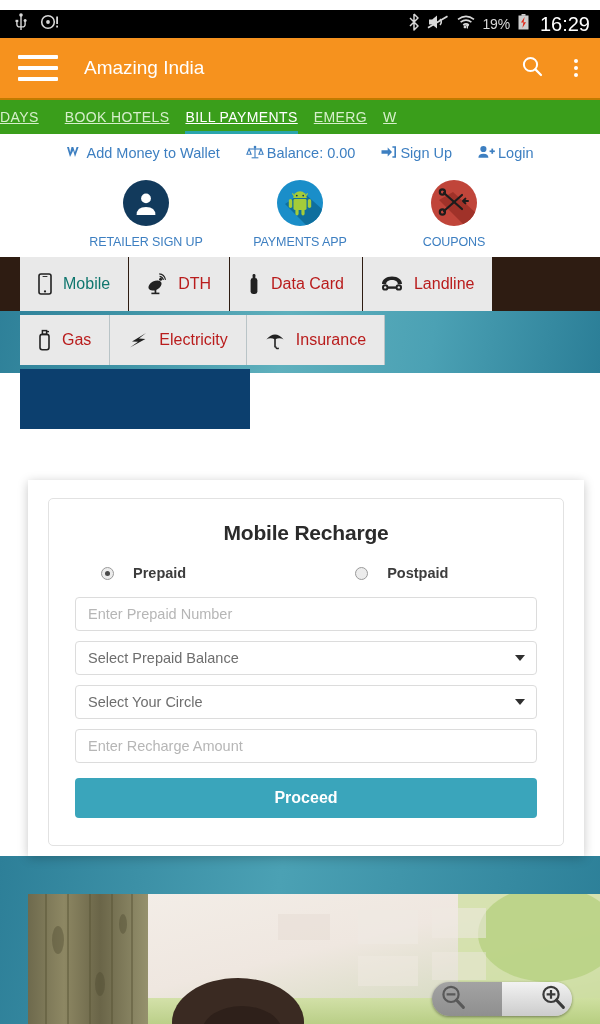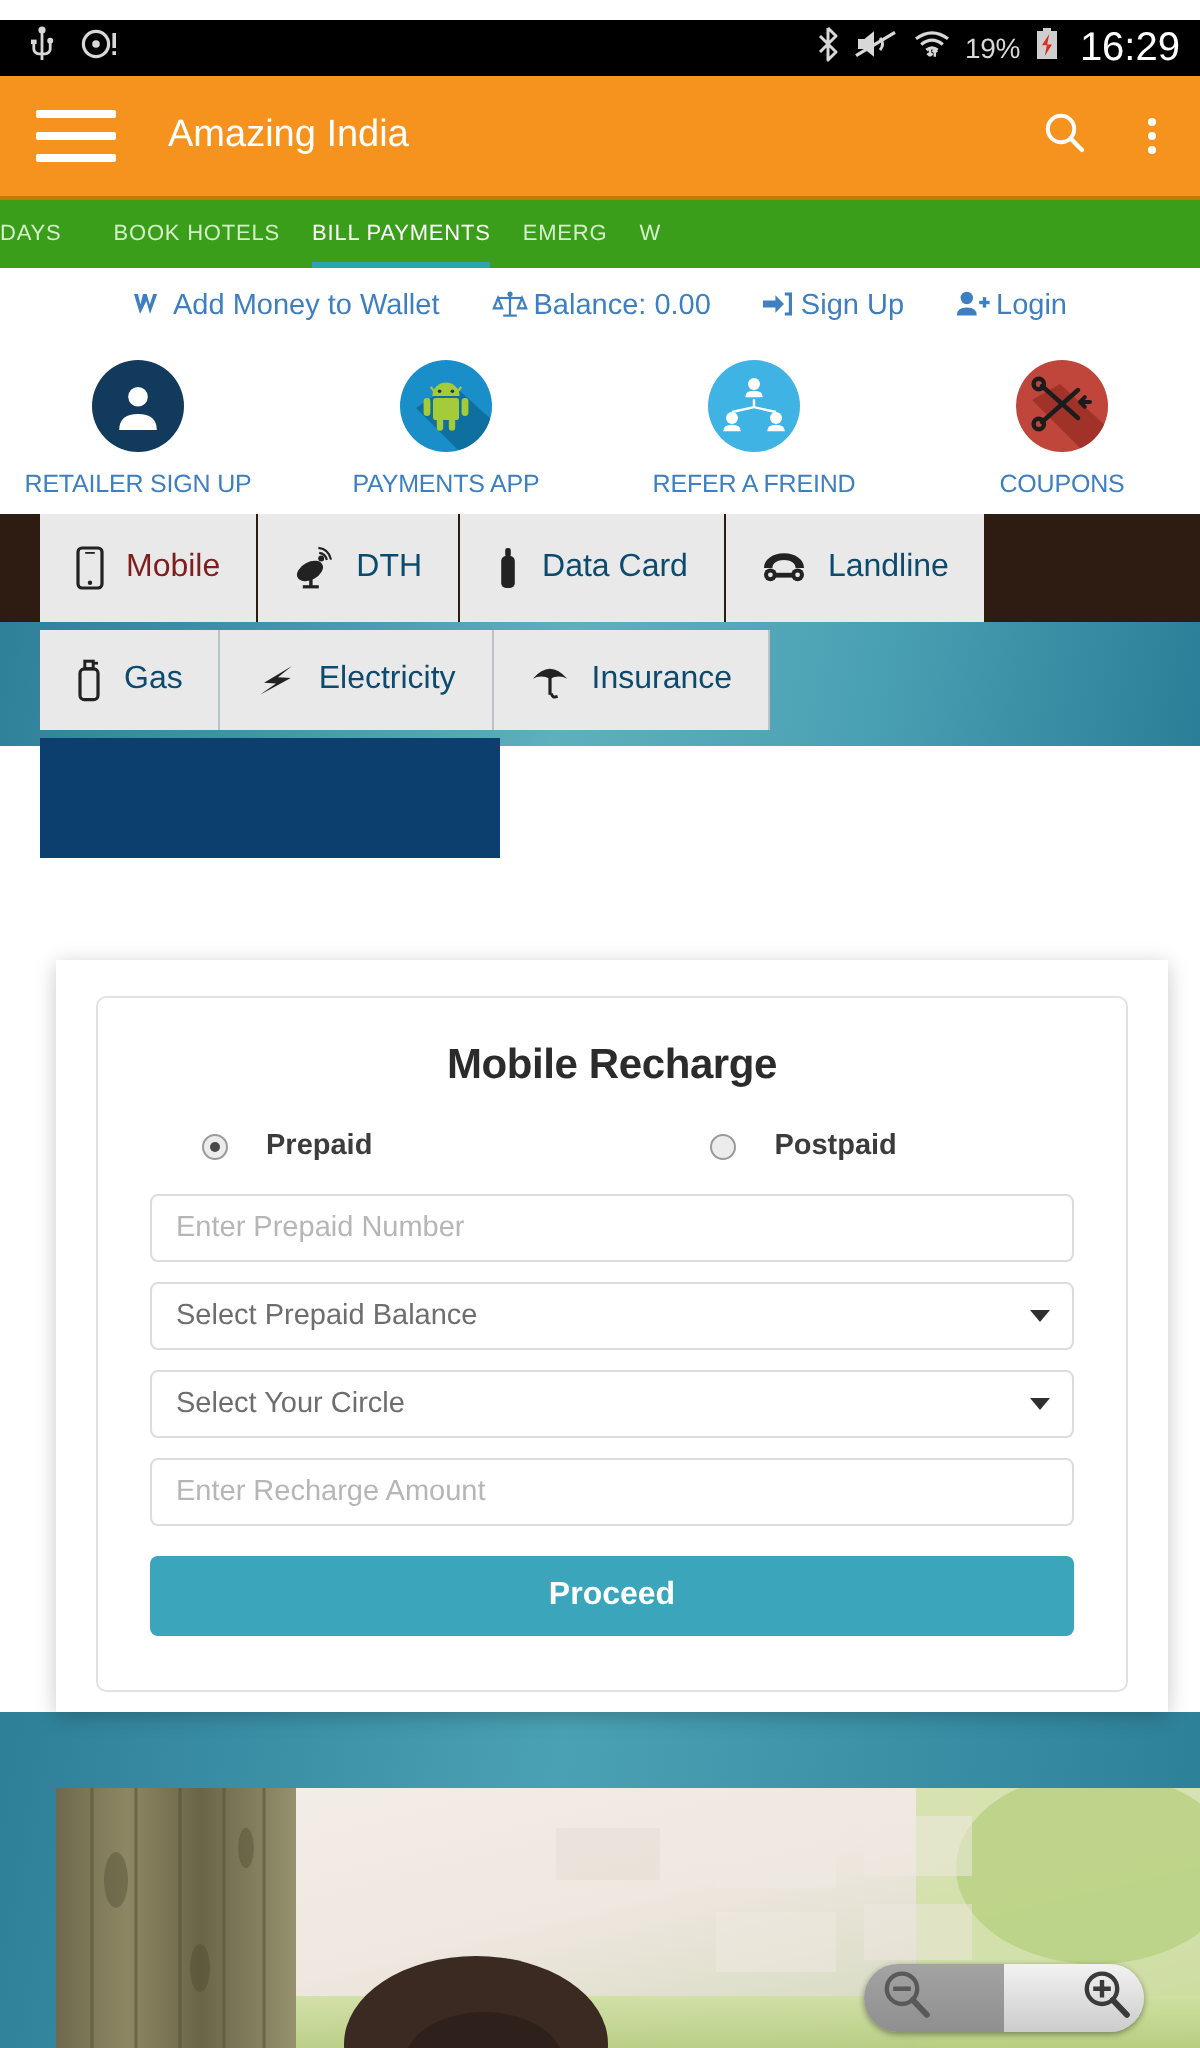--- a/index.html
+++ b/index.html
@@ -43,22 +43,22 @@
   #green-nav {
     height: 36px; width: 600px;
     background: #3a9e1b;
     border-top: 2px solid #c07b00;
     display: flex; align-items: stretch;
     overflow: hidden;
     position: relative;
   }
   .gnav-item {
     display: flex; align-items: center; justify-content: center;
-    color: #d6efcb; font-size: 11px; letter-spacing: 0.4px;
-    white-space: nowrap; padding: 0 8px; position: relative; cursor: pointer;
+    color: #d6efcb; font-size: 14px; letter-spacing: 0.4px;
+    white-space: nowrap; padding: 0 8px; position: relative; cursor: pointer; text-decoration: underline;
   }
   .gnav-item.active { color: #ffffff; }
   .gnav-item.active::after {
     content: ""; position: absolute; left: 8px; right: 8px; bottom: 0;
     height: 3px; background: #2aa5ad;
   }
 
   
   #page {
     width: 600px; height: 900px; background: #ffffff;
@@ -92,23 +92,23 @@
     background: linear-gradient(100deg, #2d7f98 0%, #3f93a6 22%, #5fb0bd 48%, #4ba1b4 72%, #2b7e97 100%);
   }
   #service-row-1 {
     position: absolute; left: 0; top: 0; width: 600px; height: 54px;
     background: #2e1c12; display: flex; align-items: stretch;
   }
   #service-row-1 .pad-l { width: 20px; background: #2e1c12; }
   .stab {
     background: #e9e9e9; display: flex; align-items: center; gap: 11px;
     padding: 0 18px; border-right: 1px solid #2e1c12; cursor: pointer;
-    font-size: 16px; color: #0c4a6e;
-  }
-  .stab.active { color: #7f1d1d; }
+    font-size: 16px; color: #b91c1c;
+  }
+  .stab.active { color: #0f766e; }
   .stab .sicon { display: inline-flex; align-items: center; color: #222; }
   #service-row-2 {
     position: absolute; left: 20px; top: 58px; display: flex; align-items: stretch; height: 50px;
   }
   #service-row-2 .stab { border-right: 1px solid #b9c4c7; }
 
   
   #navy-block {
     position: absolute; left: 20px; top: 112px; width: 230px; height: 60px;
     background: #0c3f6e;
@@ -357,40 +357,20 @@
           </g>
           <g stroke="#a4cc39" stroke-width="1.1">
               <path d="M15.4 13.4 L17.6 16.4"></path>
               <path d="M30.6 13.4 L28.4 16.4"></path>
             </g>
           <circle cx="19.8" cy="15.6" r="0.9" fill="#123a5c"></circle>
             <circle cx="26.2" cy="15.6" r="0.9" fill="#123a5c"></circle>
         </svg>
       </div>
       <div class="qi-label">PAYMENTS APP</div>
-    </div>
-    <div class="qi">
-      <div class="qi-circle" style="background:#3fb3e3;">
-        <svg width="34" height="32" viewBox="0 0 34 32">
-            <g fill="#ffffff">
-              <circle cx="17" cy="5" r="3"></circle>
-              <path d="M12.6 11.6 q0-3.2 4.4-3.2 t4.4 3.2 z"></path>
-              <circle cx="6" cy="22" r="3"></circle>
-              <path d="M1.6 28.6 q0-3.2 4.4-3.2 t4.4 3.2 z"></path>
-              <circle cx="28" cy="22" r="3"></circle>
-              <path d="M23.6 28.6 q0-3.2 4.4-3.2 t4.4 3.2 z"></path>
-            </g>
-            <g stroke="#ffffff" stroke-width="1.2" fill="none">
-              <path d="M17 12.6 v4"></path>
-              <path d="M17 16.6 L6 19"></path>
-              <path d="M17 16.6 L28 19"></path>
-            </g>
-          </svg>
-      </div>
-      <div class="qi-label">REFER A FREIND</div>
     </div>
     <div class="qi">
       <div class="qi-circle" style="background:#c0453a;">
         <svg width="46" height="46" viewBox="0 0 46 46">
           <path d="M8 20 L34 46 L46 46 L46 34 L22 12 Z" fill="#a03229"></path>
           <g fill="none" stroke="#1c1c1c" stroke-width="2.2" stroke-linecap="round">
             <path d="M13 13 L31 29"></path>
               <path d="M13 31 L31 15"></path>
             <circle cx="11.4" cy="12" r="2.6"></circle>
               <circle cx="11.4" cy="32" r="2.6"></circle>

